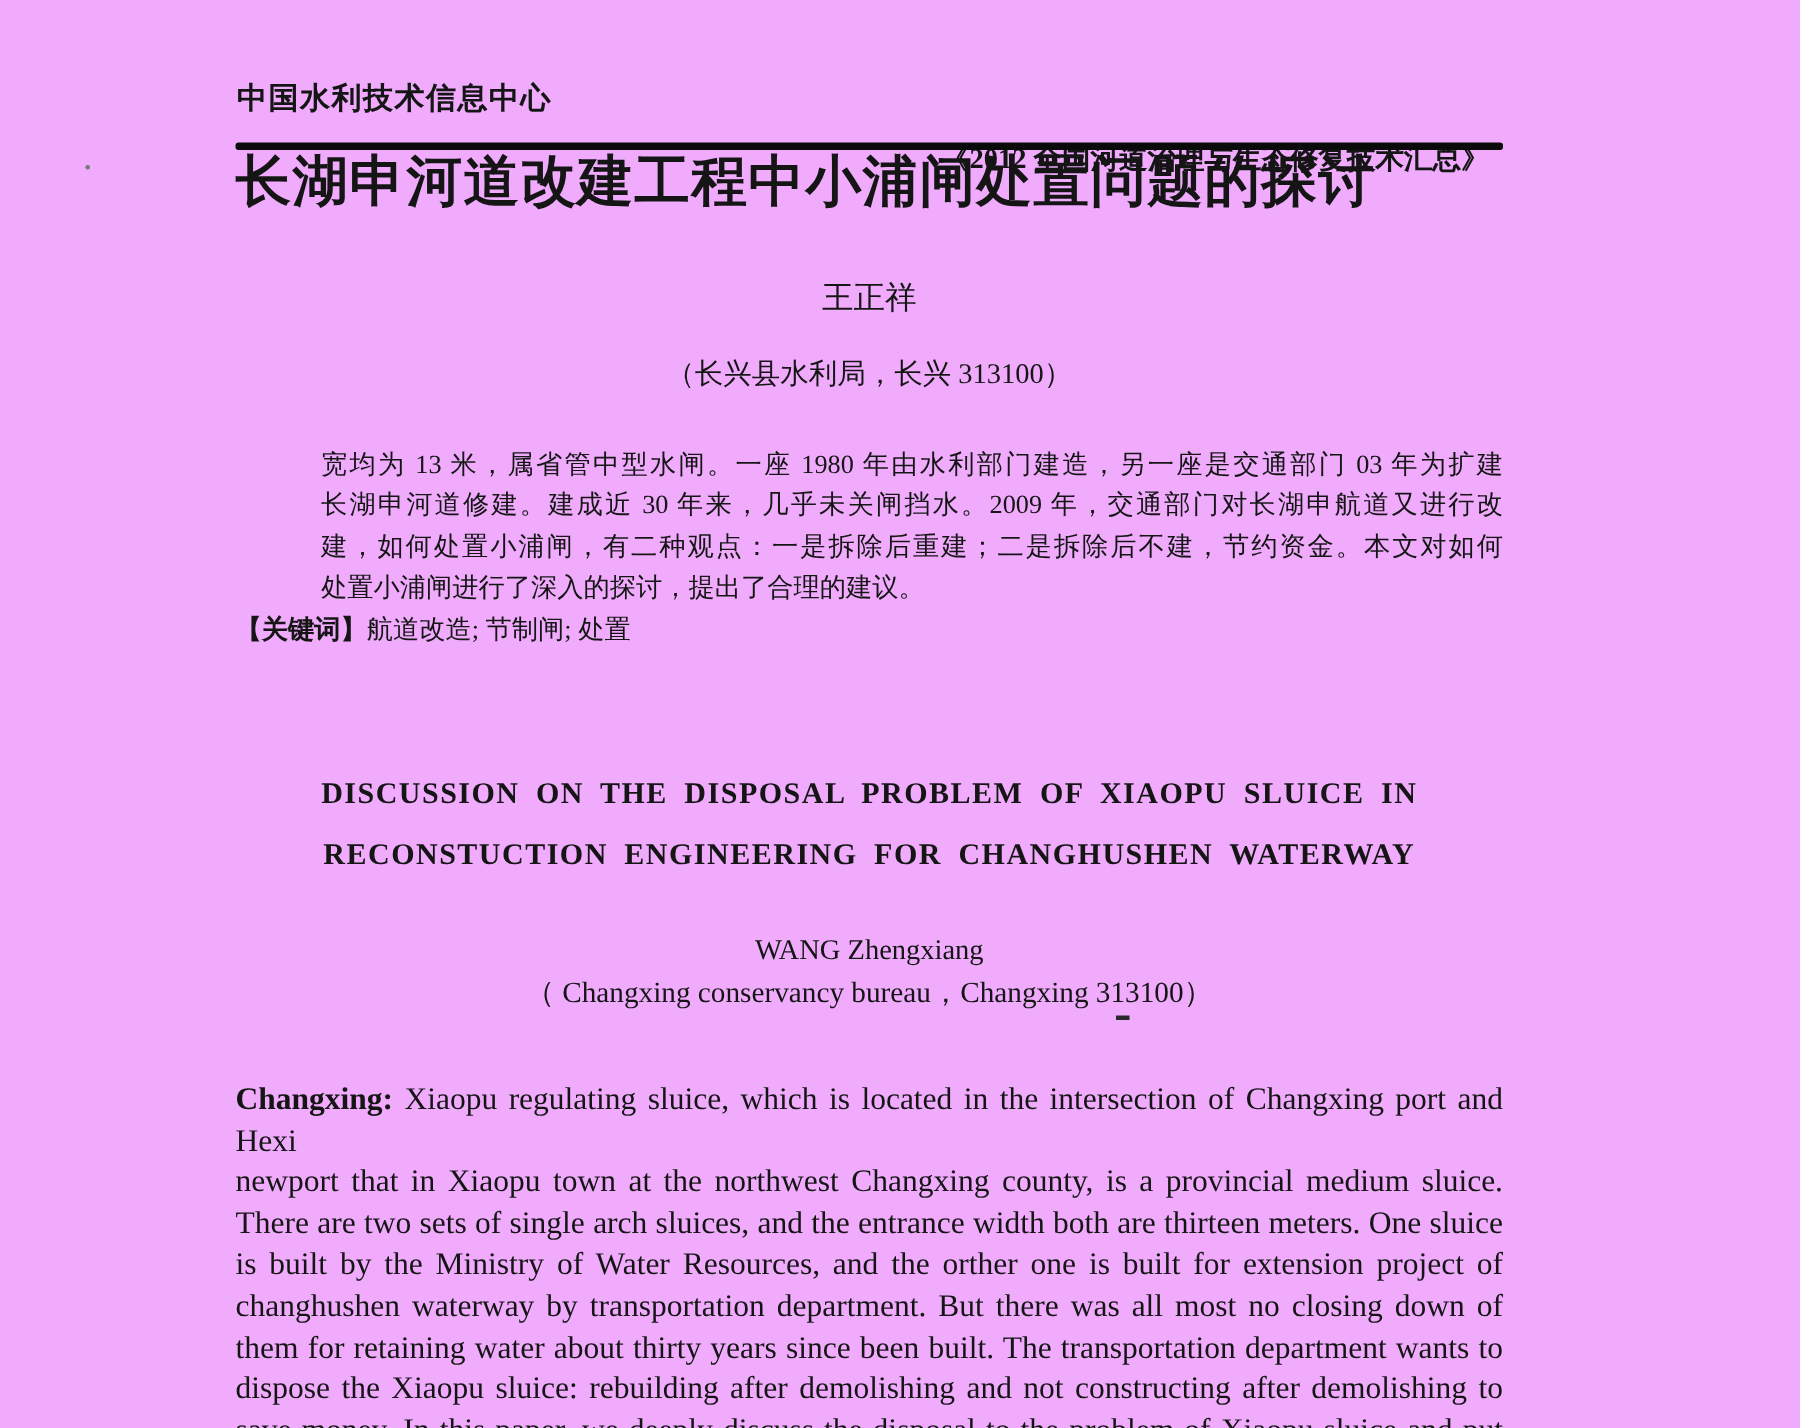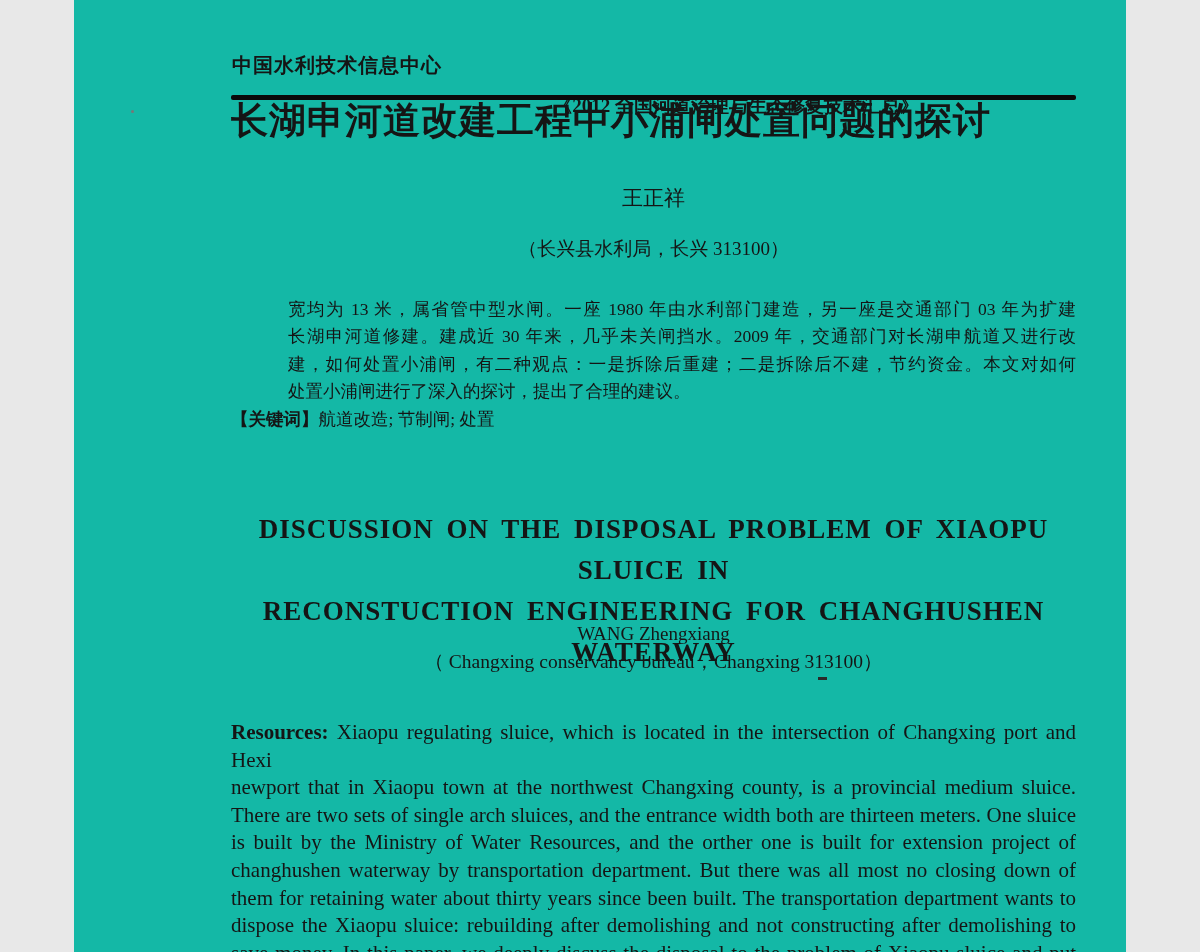--- a/index.html
+++ b/index.html
@@ -1,18 +1,18 @@
 <!DOCTYPE html>
 <html><head>
 <meta charset="utf-8">
 <style>
   html,body { margin:0; padding:0; background:#e8e8e8; }
   .page {
-    position:relative; width:1052px; height:952px; margin:0 auto;
-    background:#14b8a6; overflow:hidden; color:#151515;
+    position:relative; width:1200px; height:952px; margin:0 auto;
+    background:#f0abfc; overflow:hidden; color:#151515;
     font-family:"Liberation Serif","DejaVu Serif",serif;
   }
   .abs { position:absolute; }
 
   .header-left  { left:158px; top:52px;  font-size:20px; font-weight:bold; letter-spacing:1px; }
   .header-right { right:207px; top:73px; font-size:19px; font-weight:bold;margin-top:20px; }
 
   .rule { left:157px; top:95px; width:845px; height:5px; background:#0a0a0a; border-radius:2px; }
 
   .cn-title {
@@ -24,21 +24,21 @@
   .cn-affil  { left:157px; top:214px; width:845px; text-align:center; font-size:19px;margin-top:22px; }
 
   .cn-abs { left:157px; top:296px; width:845px; font-size:17.5px; line-height:27.4px; }
   .cn-line { overflow:hidden; }
   .cn-line.ind { margin-left:57px; }
   .lbl { font-weight:bold; }
   .just { text-align:justify; text-align-last:justify; }
 
   .en-title {
     left:157px; top:509px; width:845px; text-align:center;
-    font-size:27px; font-weight:bold; line-height:41px;
+    font-size:20px; font-weight:bold; line-height:41px;
     letter-spacing:1px; word-spacing:5px;
   }
   .en-author { left:157px; top:623px; width:845px; text-align:center; font-size:19px; }
   .en-affil  { left:157px; top:648px; width:845px; text-align:center; font-size:19.5px; }
 
   .en-abs { left:157px; top:719px; width:845px; font-size:21px; line-height:27.6px; }
   .en-line { overflow:hidden; }
   .en-line b { font-weight:bold; }
 
   .speck-dot  { left:57px;  top:110px; width:3px; height:3px; background:#777; border-radius:50%; }
@@ -71,21 +71,21 @@
     <div>DISCUSSION ON THE DISPOSAL PROBLEM OF XIAOPU SLUICE IN</div>
     <div>RECONSTUCTION ENGINEERING FOR CHANGHUSHEN WATERWAY</div>
   </div>
 
   <div class="abs en-author">WANG Zhengxiang</div>
   <div class="abs en-affil">（ Changxing conservancy bureau，Changxing 313100）</div>
 
   <div class="abs speck-dash"></div>
 
   <div class="abs en-abs">
-    <div class="en-line just"><b>Resources:</b><span> Xiaopu regulating sluice, which is located in the intersection of Changxing port and Hexi</span></div>
+    <div class="en-line just"><b>Changxing:</b><span> Xiaopu regulating sluice, which is located in the intersection of Changxing port and Hexi</span></div>
     <div class="en-line just">newport that in Xiaopu town at the northwest Changxing county, is a provincial medium sluice.</div>
     <div class="en-line just">There are two sets of single arch sluices, and the entrance width both are thirteen meters. One sluice</div>
     <div class="en-line just">is built by the Ministry of Water Resources, and the orther one is built for extension project of</div>
     <div class="en-line just">changhushen waterway by transportation department. But there was all most no closing down of</div>
     <div class="en-line just">them for retaining water about thirty years since been built. The transportation department wants to</div>
     <div class="en-line just">dispose the Xiaopu sluice: rebuilding after demolishing and not constructing after demolishing to</div>
     <div class="en-line just">save money. In this paper, we deeply discuss the disposal to the problem of Xiaopu sluice and put</div>
   </div>
 
 </div>

